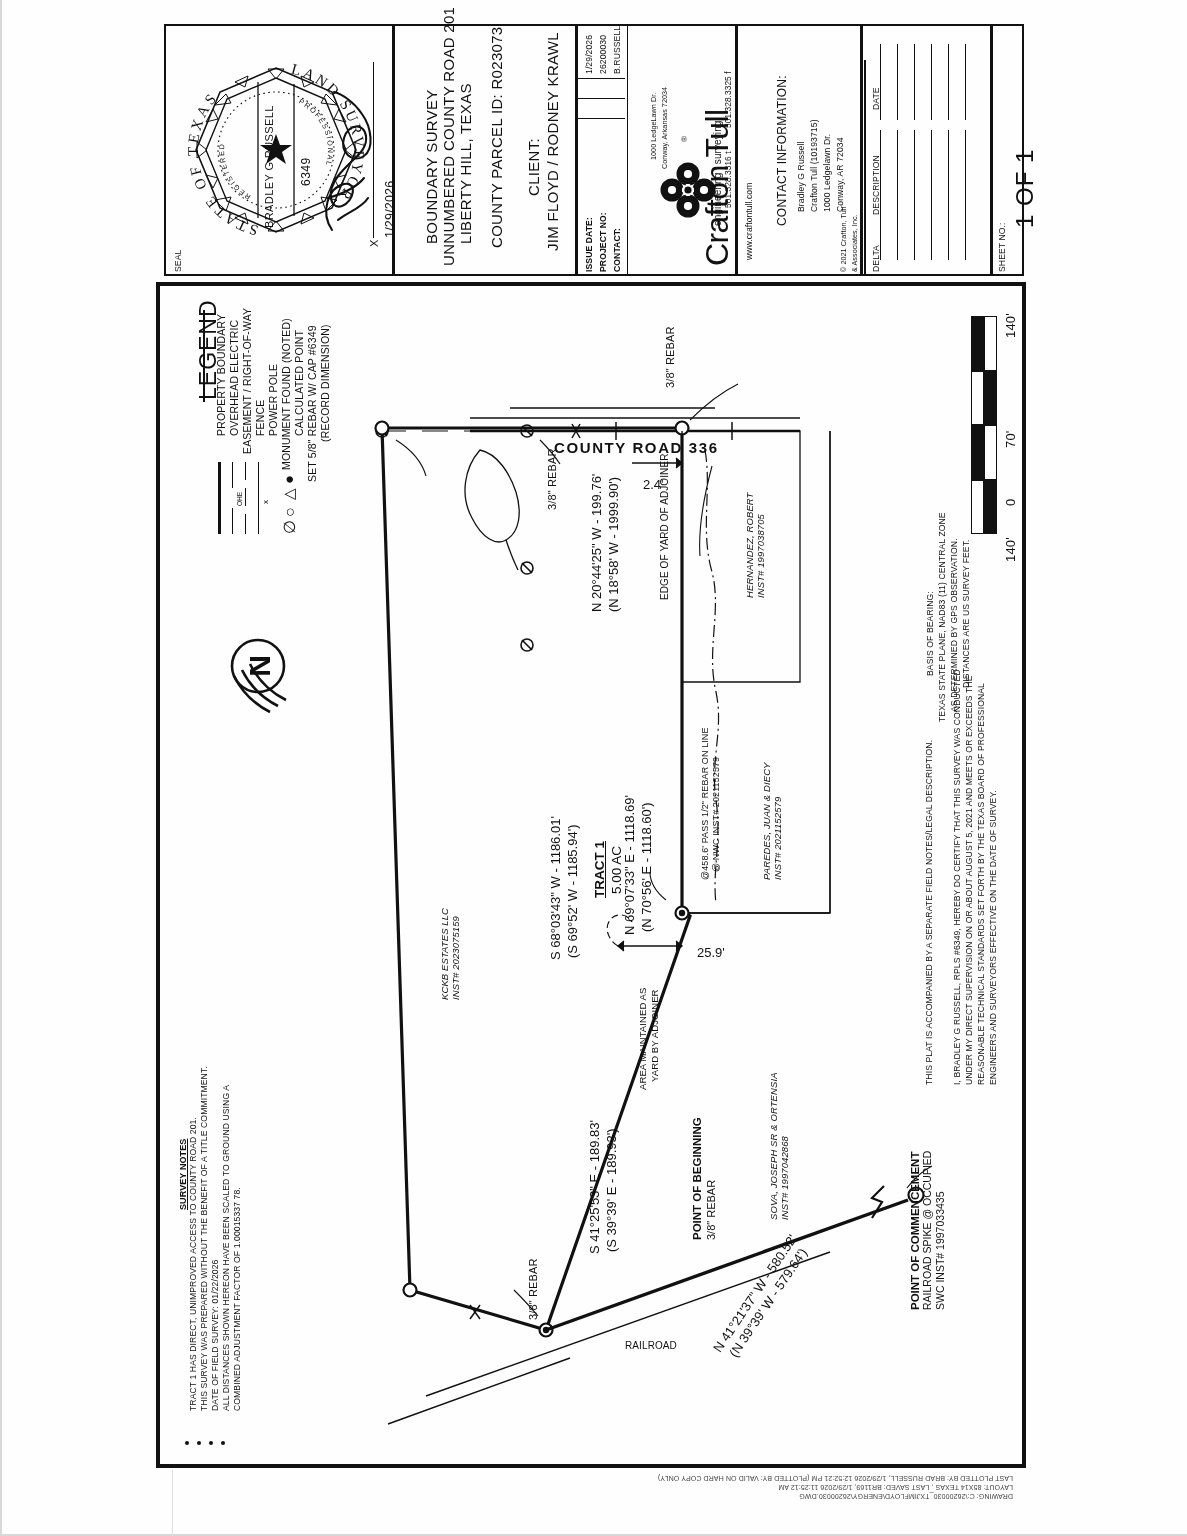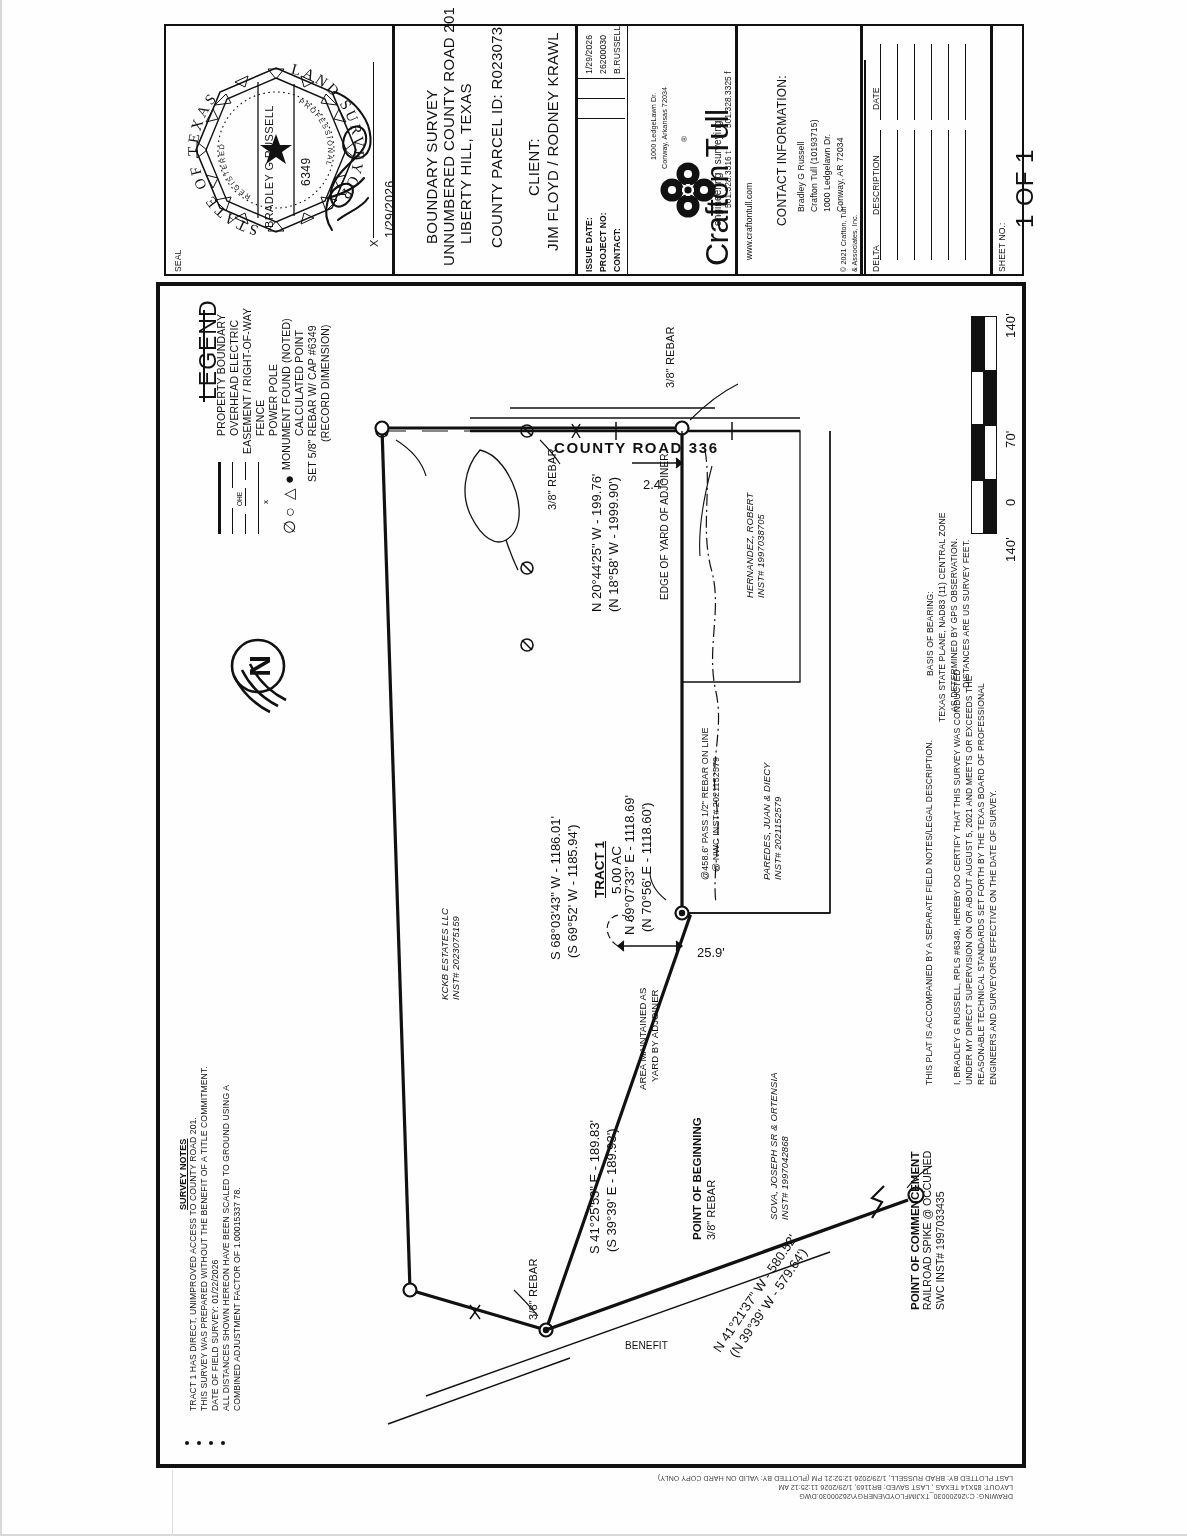--- a/index.html
+++ b/index.html
@@ -404,21 +404,21 @@
   <span class="vt t" style="left:727px;top:1352px;transform:rotate(-56deg);font-size:13px;">(N 39°39' W - 579.64')</span>
 
   <span class="vt t" style="left:643px;top:478px;transform:rotate(0deg);font-size:13px;">2.4'</span>
   <span class="vt t" style="left:697px;top:946px;transform:rotate(0deg);font-size:13px;">25.9'</span>
 
   <span class="vt t xs" style="left:659px;top:600px;transform:rotate(-90deg);font-size:10px;">EDGE OF YARD OF ADJOINER</span>
   <span class="vt t xs" style="left:638px;top:1090px;transform:rotate(-90deg);font-size:9.5px;">AREA MAINTAINED AS</span>
   <span class="vt t xs" style="left:650px;top:1082px;transform:rotate(-90deg);font-size:9.5px;">YARD BY ADJOINER</span>
   <span class="vt t xs" style="left:700px;top:880px;transform:rotate(-90deg);font-size:9px;">@458.6' PASS 1/2" REBAR ON LINE</span>
   <span class="vt t xs" style="left:711px;top:872px;transform:rotate(-90deg);font-size:9px;">@ NWC INST# 2021152579</span>
-  <span class="vt t xs" style="left:625px;top:1340px;transform:rotate(0deg);font-size:10px;">BENEFIT</span>
+  <span class="vt t xs" style="left:625px;top:1340px;transform:rotate(0deg);font-size:10px;">RAILROAD</span>
 
   <span class="vt t bold" style="left:691px;top:1240px;transform:rotate(-90deg);font-size:11.5px;">POINT OF BEGINNING</span>
   <span class="vt t" style="left:705px;top:1240px;transform:rotate(-90deg);font-size:11px;">3/8" REBAR</span>
 
   <span class="vt t bold" style="left:909px;top:1310px;transform:rotate(-90deg);font-size:11.5px;">POINT OF COMMENCEMENT</span>
   <span class="vt t" style="left:922px;top:1310px;transform:rotate(-90deg);font-size:10.5px;">RAILROAD SPIKE @ OCCUPIED</span>
   <span class="vt t" style="left:935px;top:1310px;transform:rotate(-90deg);font-size:10.5px;">SWC INST# 1997033435</span>
 
   <span class="vt t xs ital" style="left:440px;top:1000px;transform:rotate(-90deg);font-size:9.5px;">KCKB ESTATES LLC</span>
   <span class="vt t xs ital" style="left:451px;top:1000px;transform:rotate(-90deg);font-size:9.5px;">INST# 2023075159</span>

